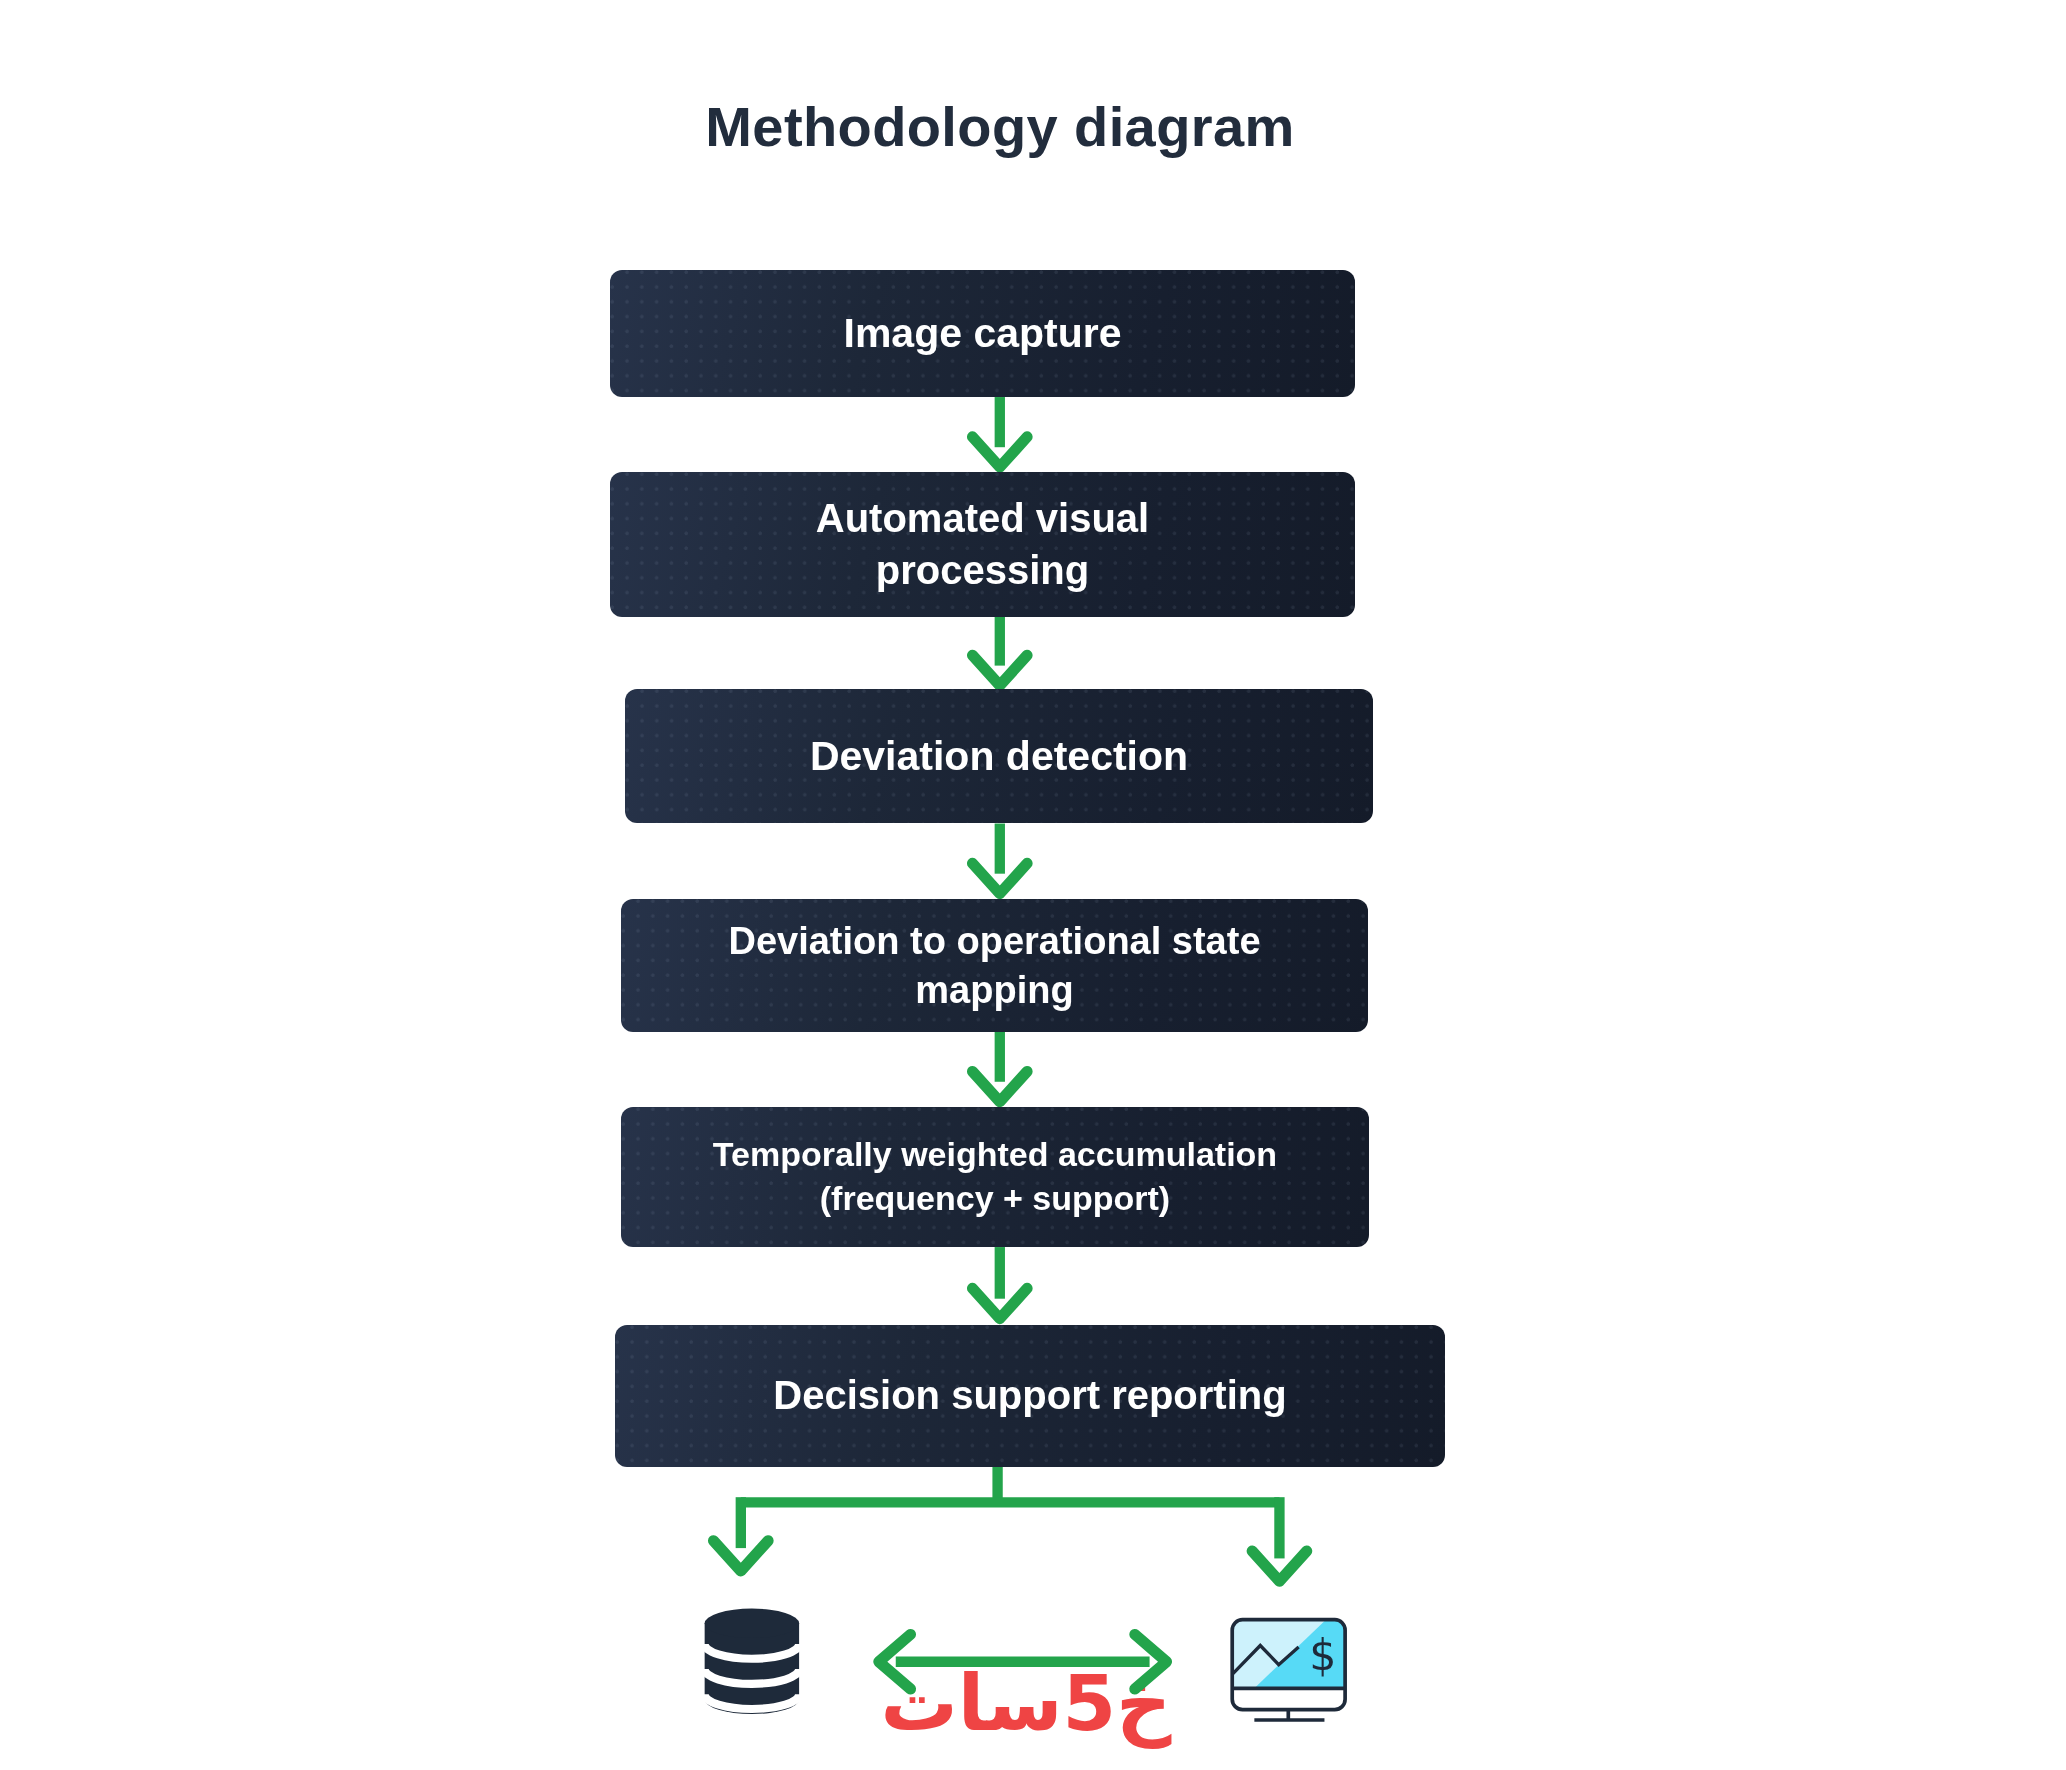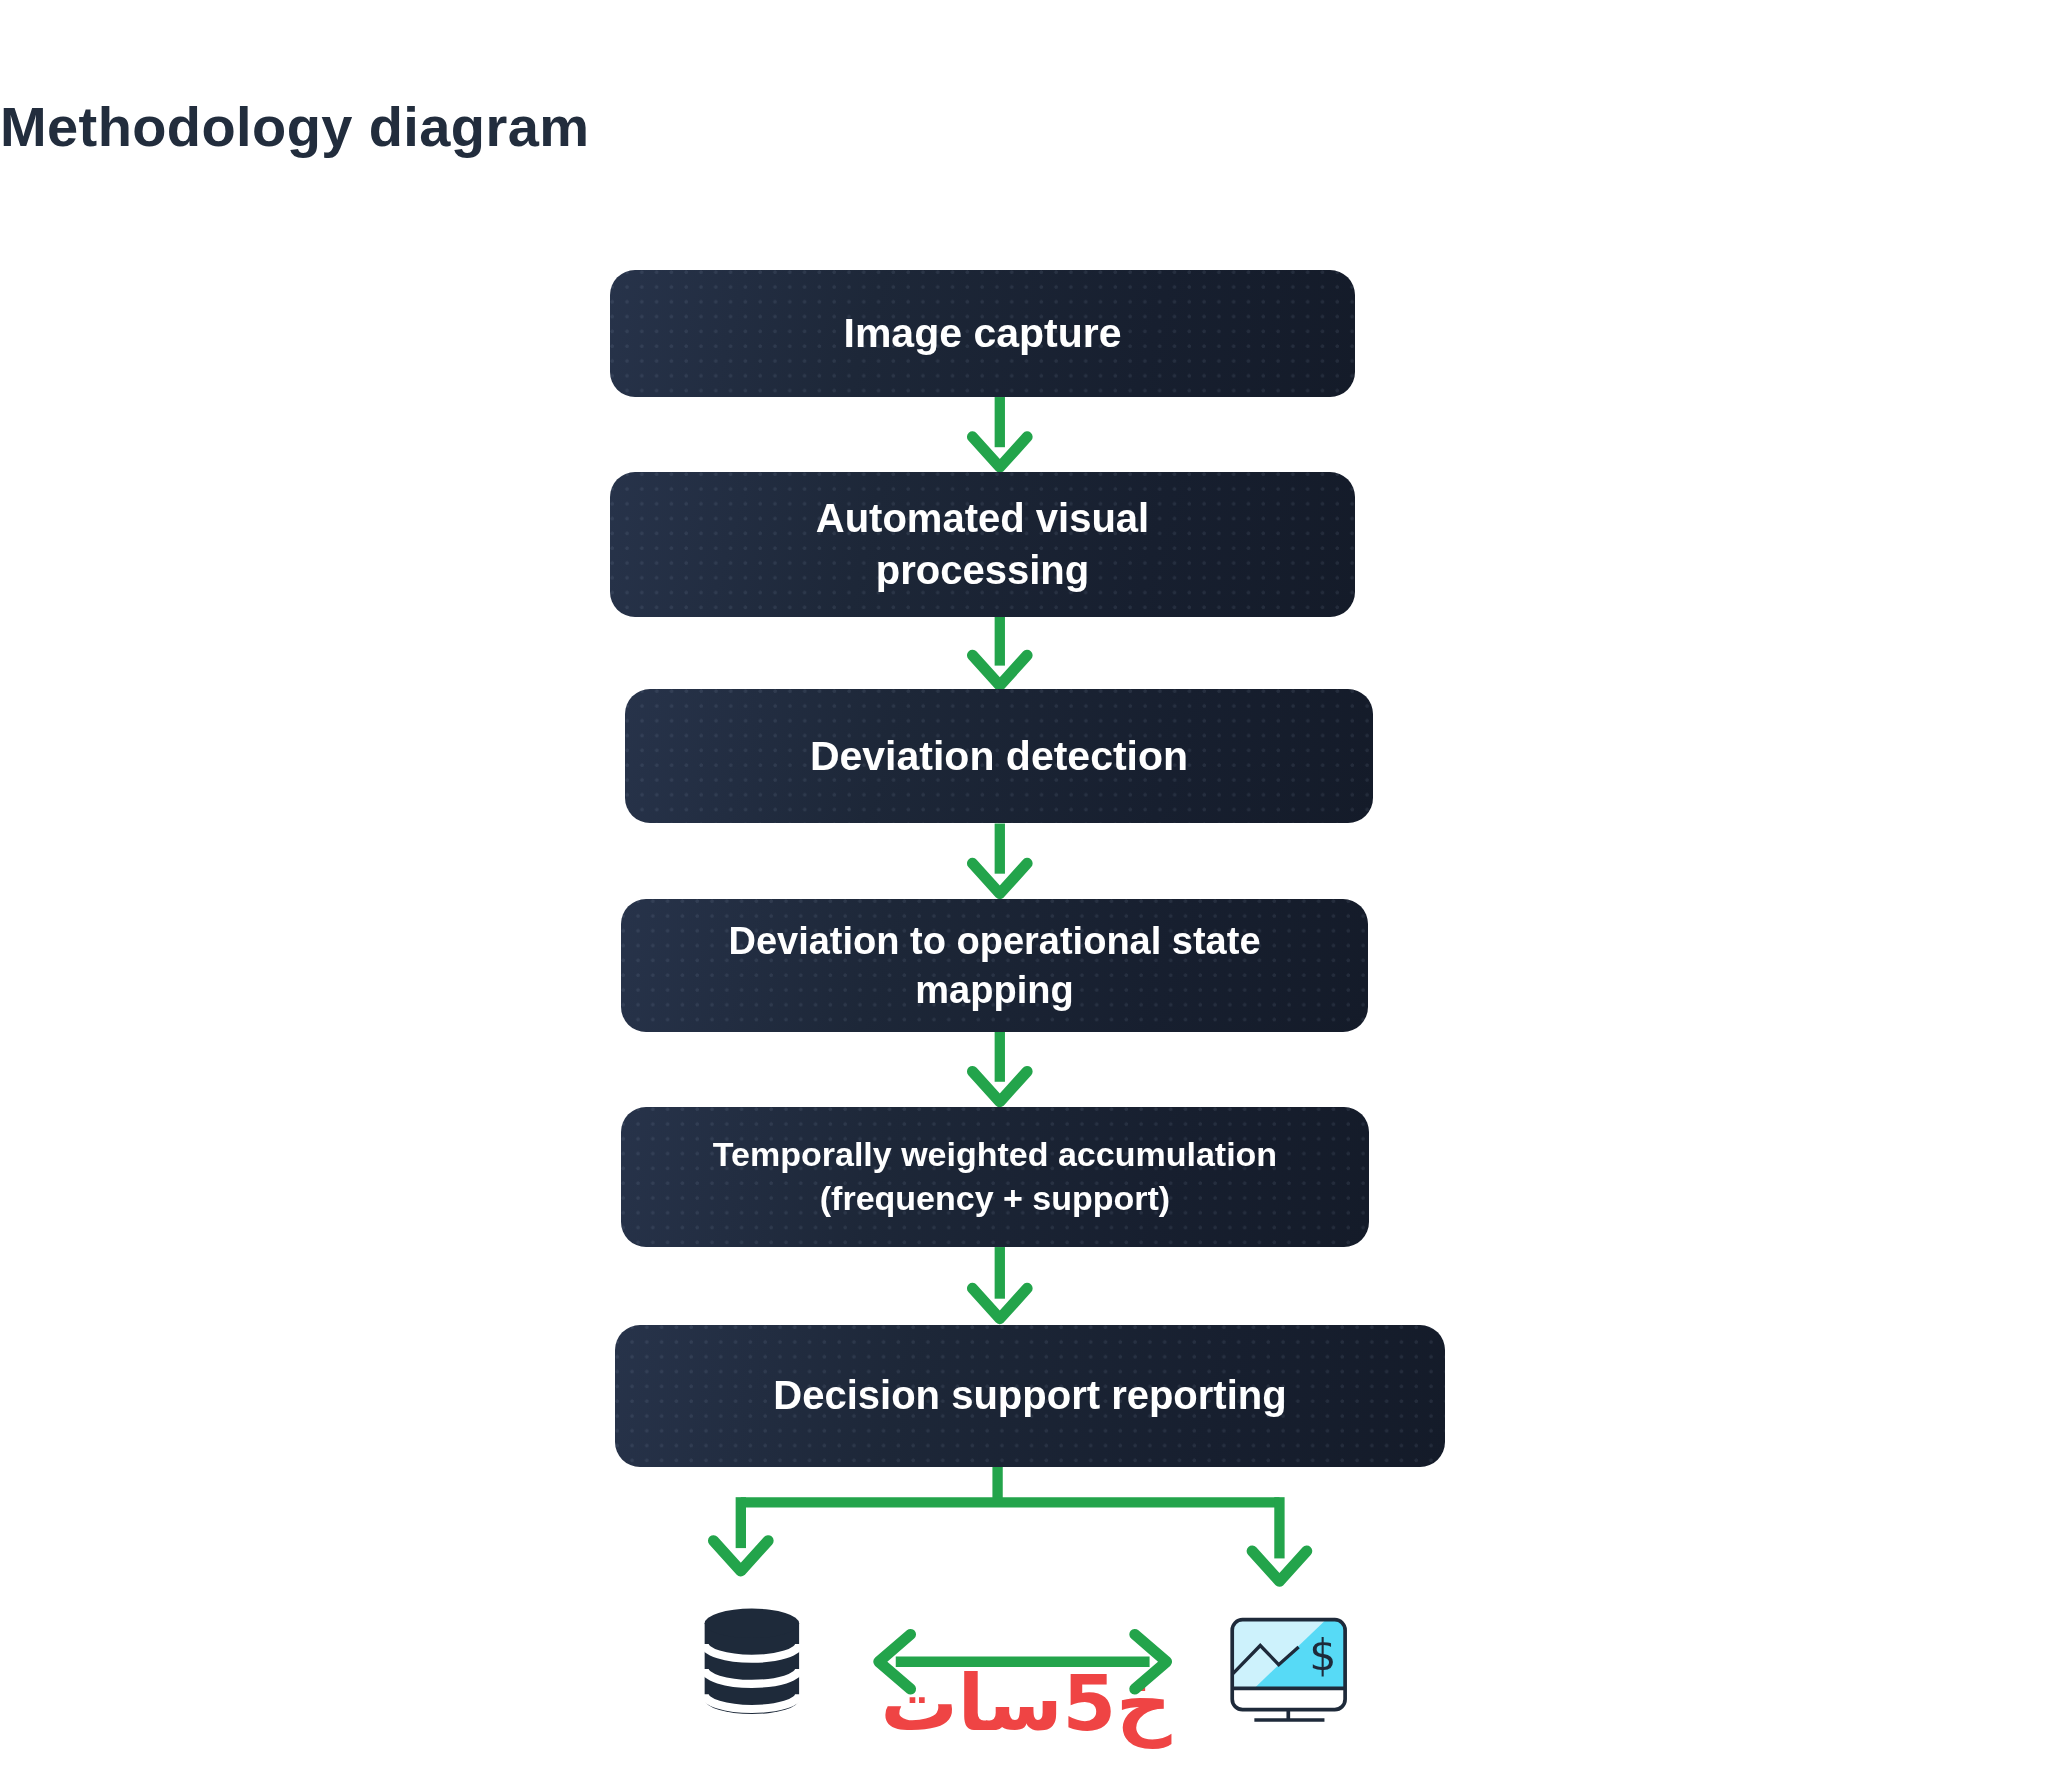--- a/index.html
+++ b/index.html
@@ -13,30 +13,30 @@
     height: 1771px;
     background: #ffffff;
     font-family: "Liberation Sans", sans-serif;
     overflow: hidden;
   }
   .diagram-title {
     position: absolute;
     left: 0;
     top: 94px;
     width: 2000px;
-    text-align: left;
+    text-align: center;
     font-size: 56px;
     font-weight: 700;
     color: #222d3d;
     letter-spacing: 0.4px;
     z-index: 3;
   }
   .flow-box {
     position: absolute;
-    border-radius: 25px;
+    border-radius: 12px;
     background-image:
       radial-gradient(circle at 2.2px 2.2px, rgba(170,188,214,0.10) 1.6px, transparent 2px),
       linear-gradient(105deg, #27334a 0%, #1d2738 35%, #171f2f 72%, #141b29 100%);
     background-size: 14.8px 14.8px, 100% 100%;
     color: #ffffff;
     font-weight: 700;
     display: flex;
     align-items: center;
     justify-content: center;
     text-align: center;

